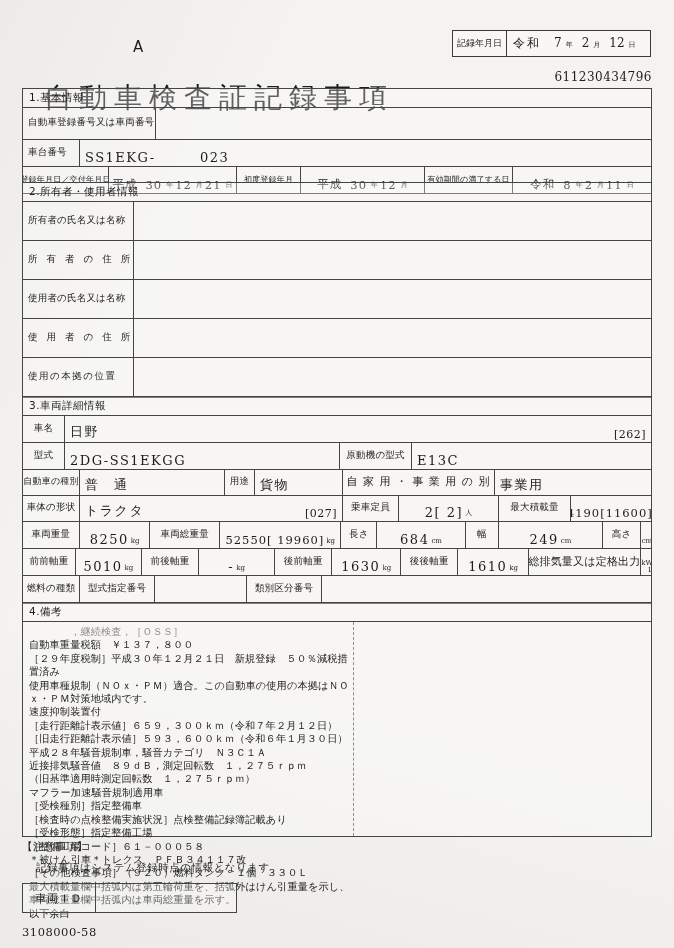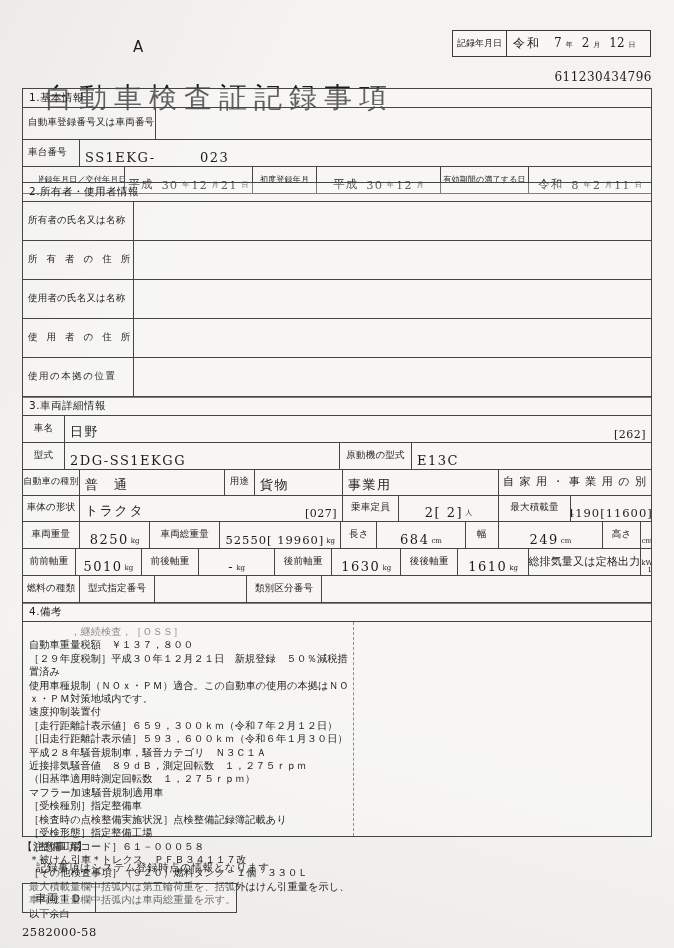--- a/index.html
+++ b/index.html
@@ -172,21 +172,21 @@
       <div class="cell lbl" style="width:133px;">自動車登録番号又は車両番号</div>
       <div class="cell val" style="flex:1;"></div>
     </div>
 
     <div class="row" style="height:27px;">
       <div class="cell lbl" style="width:57px;">車台番号</div>
       <div class="cell val" style="width:115px;border-right:none;">SS1EKG-</div>
       <div class="cell val" style="flex:1;">023</div>
     </div>
 
-    <div class="row" style="height:26px;margin-left:16px;">
+    <div class="row" style="height:26px;">
       <div class="cell lbl c" style="width:86px;font-size:8px;">登録年月日／交付年月日</div>
       <div class="cell val sm" style="width:128px;justify-content:center;gap:2px;">
         <span>平成</span>
         <span style="margin-left:6px;">30</span>
           <span class="unit">年</span>
         <span>12</span>
           <span class="unit">月</span>
         <span>21</span>
           <span class="unit">日</span>
       </div>
@@ -252,22 +252,22 @@
       <div class="cell val" style="width:275px;">2DG-SS1EKGG</div>
       <div class="cell lbl c" style="width:72px;">原動機の型式</div>
       <div class="cell val" style="flex:1;">E13C</div>
     </div>
 
     <div class="row" style="height:26px;">
       <div class="cell lbl c" style="width:57px;font-size:9px;">自動車の種別</div>
       <div class="cell val" style="width:145px;">普　通</div>
       <div class="cell lbl c" style="width:30px;">用途</div>
       <div class="cell val" style="width:88px;">貨物</div>
+      <div class="cell lbl c" style="width:152px;font-size:11px;letter-spacing:1px;">自 家 用 ・ 事 業 用 の 別</div>
       <div class="cell val" style="flex:1;">事業用</div>
-      <div class="cell lbl c" style="width:152px;font-size:11px;letter-spacing:1px;">自 家 用 ・ 事 業 用 の 別</div>
     </div>
 
     <div class="row" style="height:26px;">
       <div class="cell lbl c" style="width:57px;">車体の形状</div>
       <div class="cell val" style="width:263px;justify-content:space-between;">
         <span>トラクタ</span>
         <span class="code">[027]</span>
       </div>
       <div class="cell lbl c" style="width:56px;">乗車定員</div>
       <div class="cell val r" style="width:100px;">
@@ -381,14 +381,14 @@
   </div>
 
   <div class="notes-title">【注意事項】</div>
   <div class="notes-text">記録事項はシステム登録時点の情報となります</div>
 
   <div class="idbox">
     <div class="l">車両ＩＤ</div>
     <div class="v cell val" style="border-right:none;"></div>
   </div>
 
-  <div class="footer-no">2582000-58</div>
+  <div class="footer-no">3108000-58</div>
 </div>
 
 </body></html>

